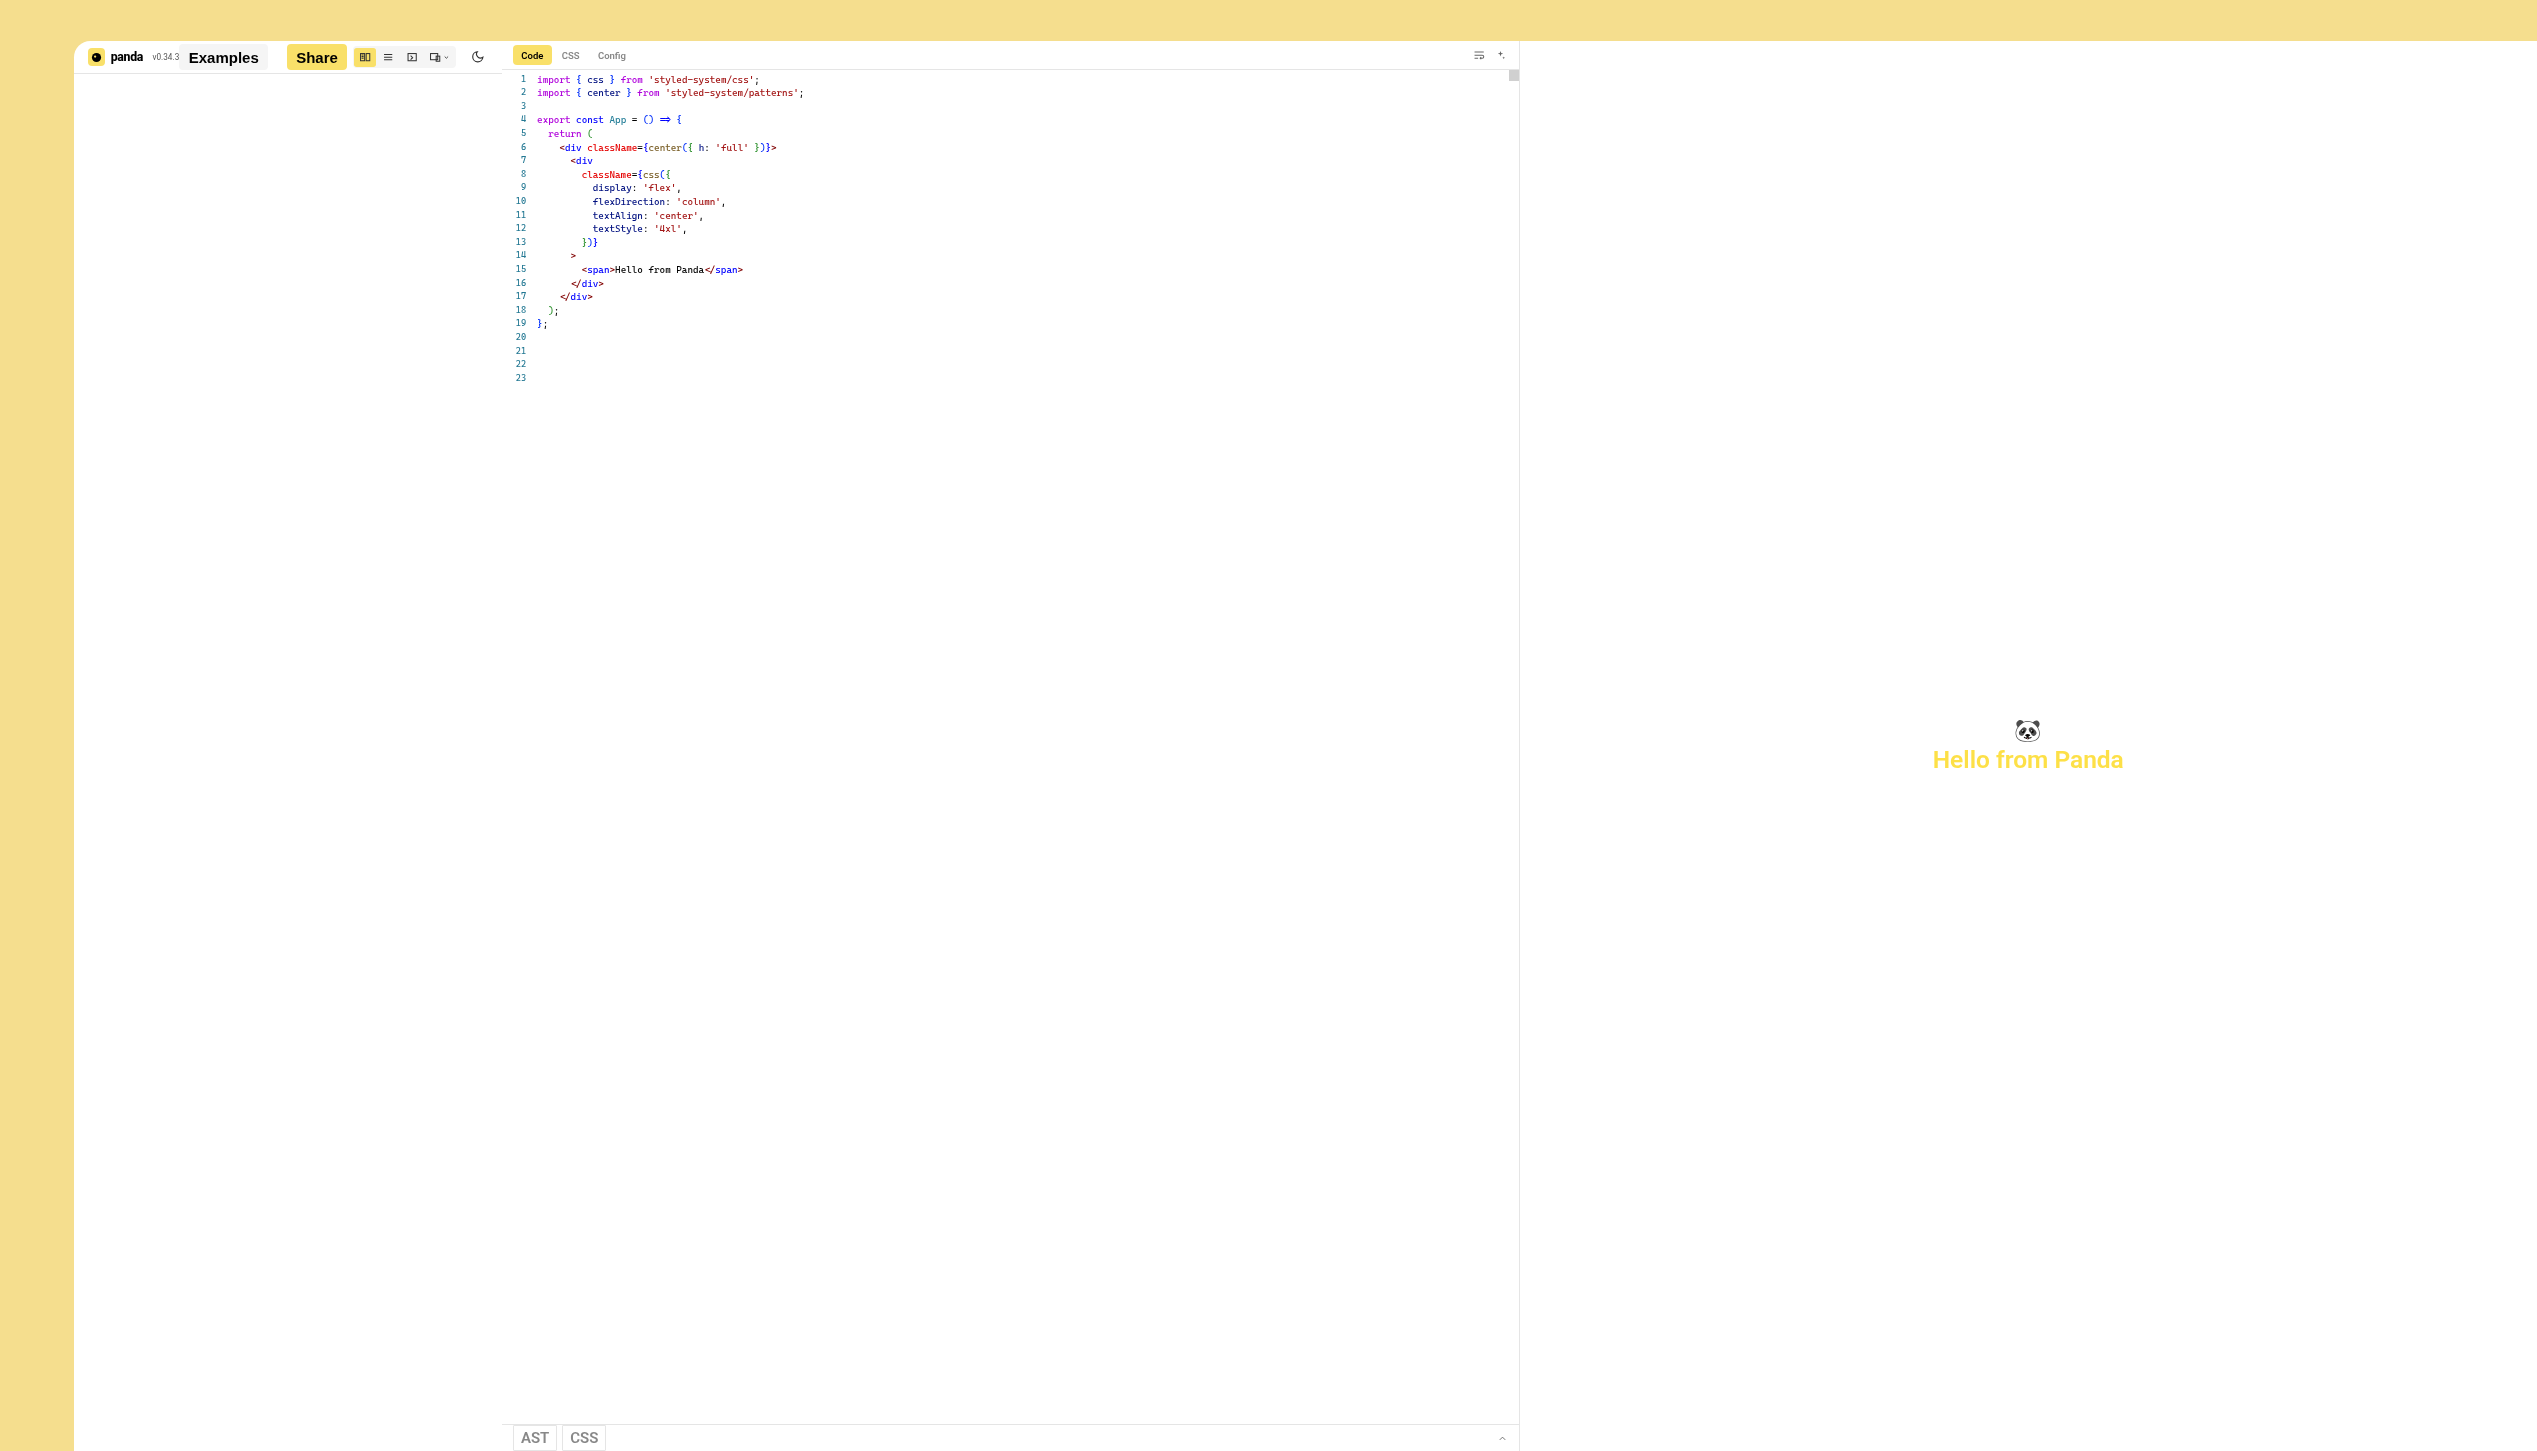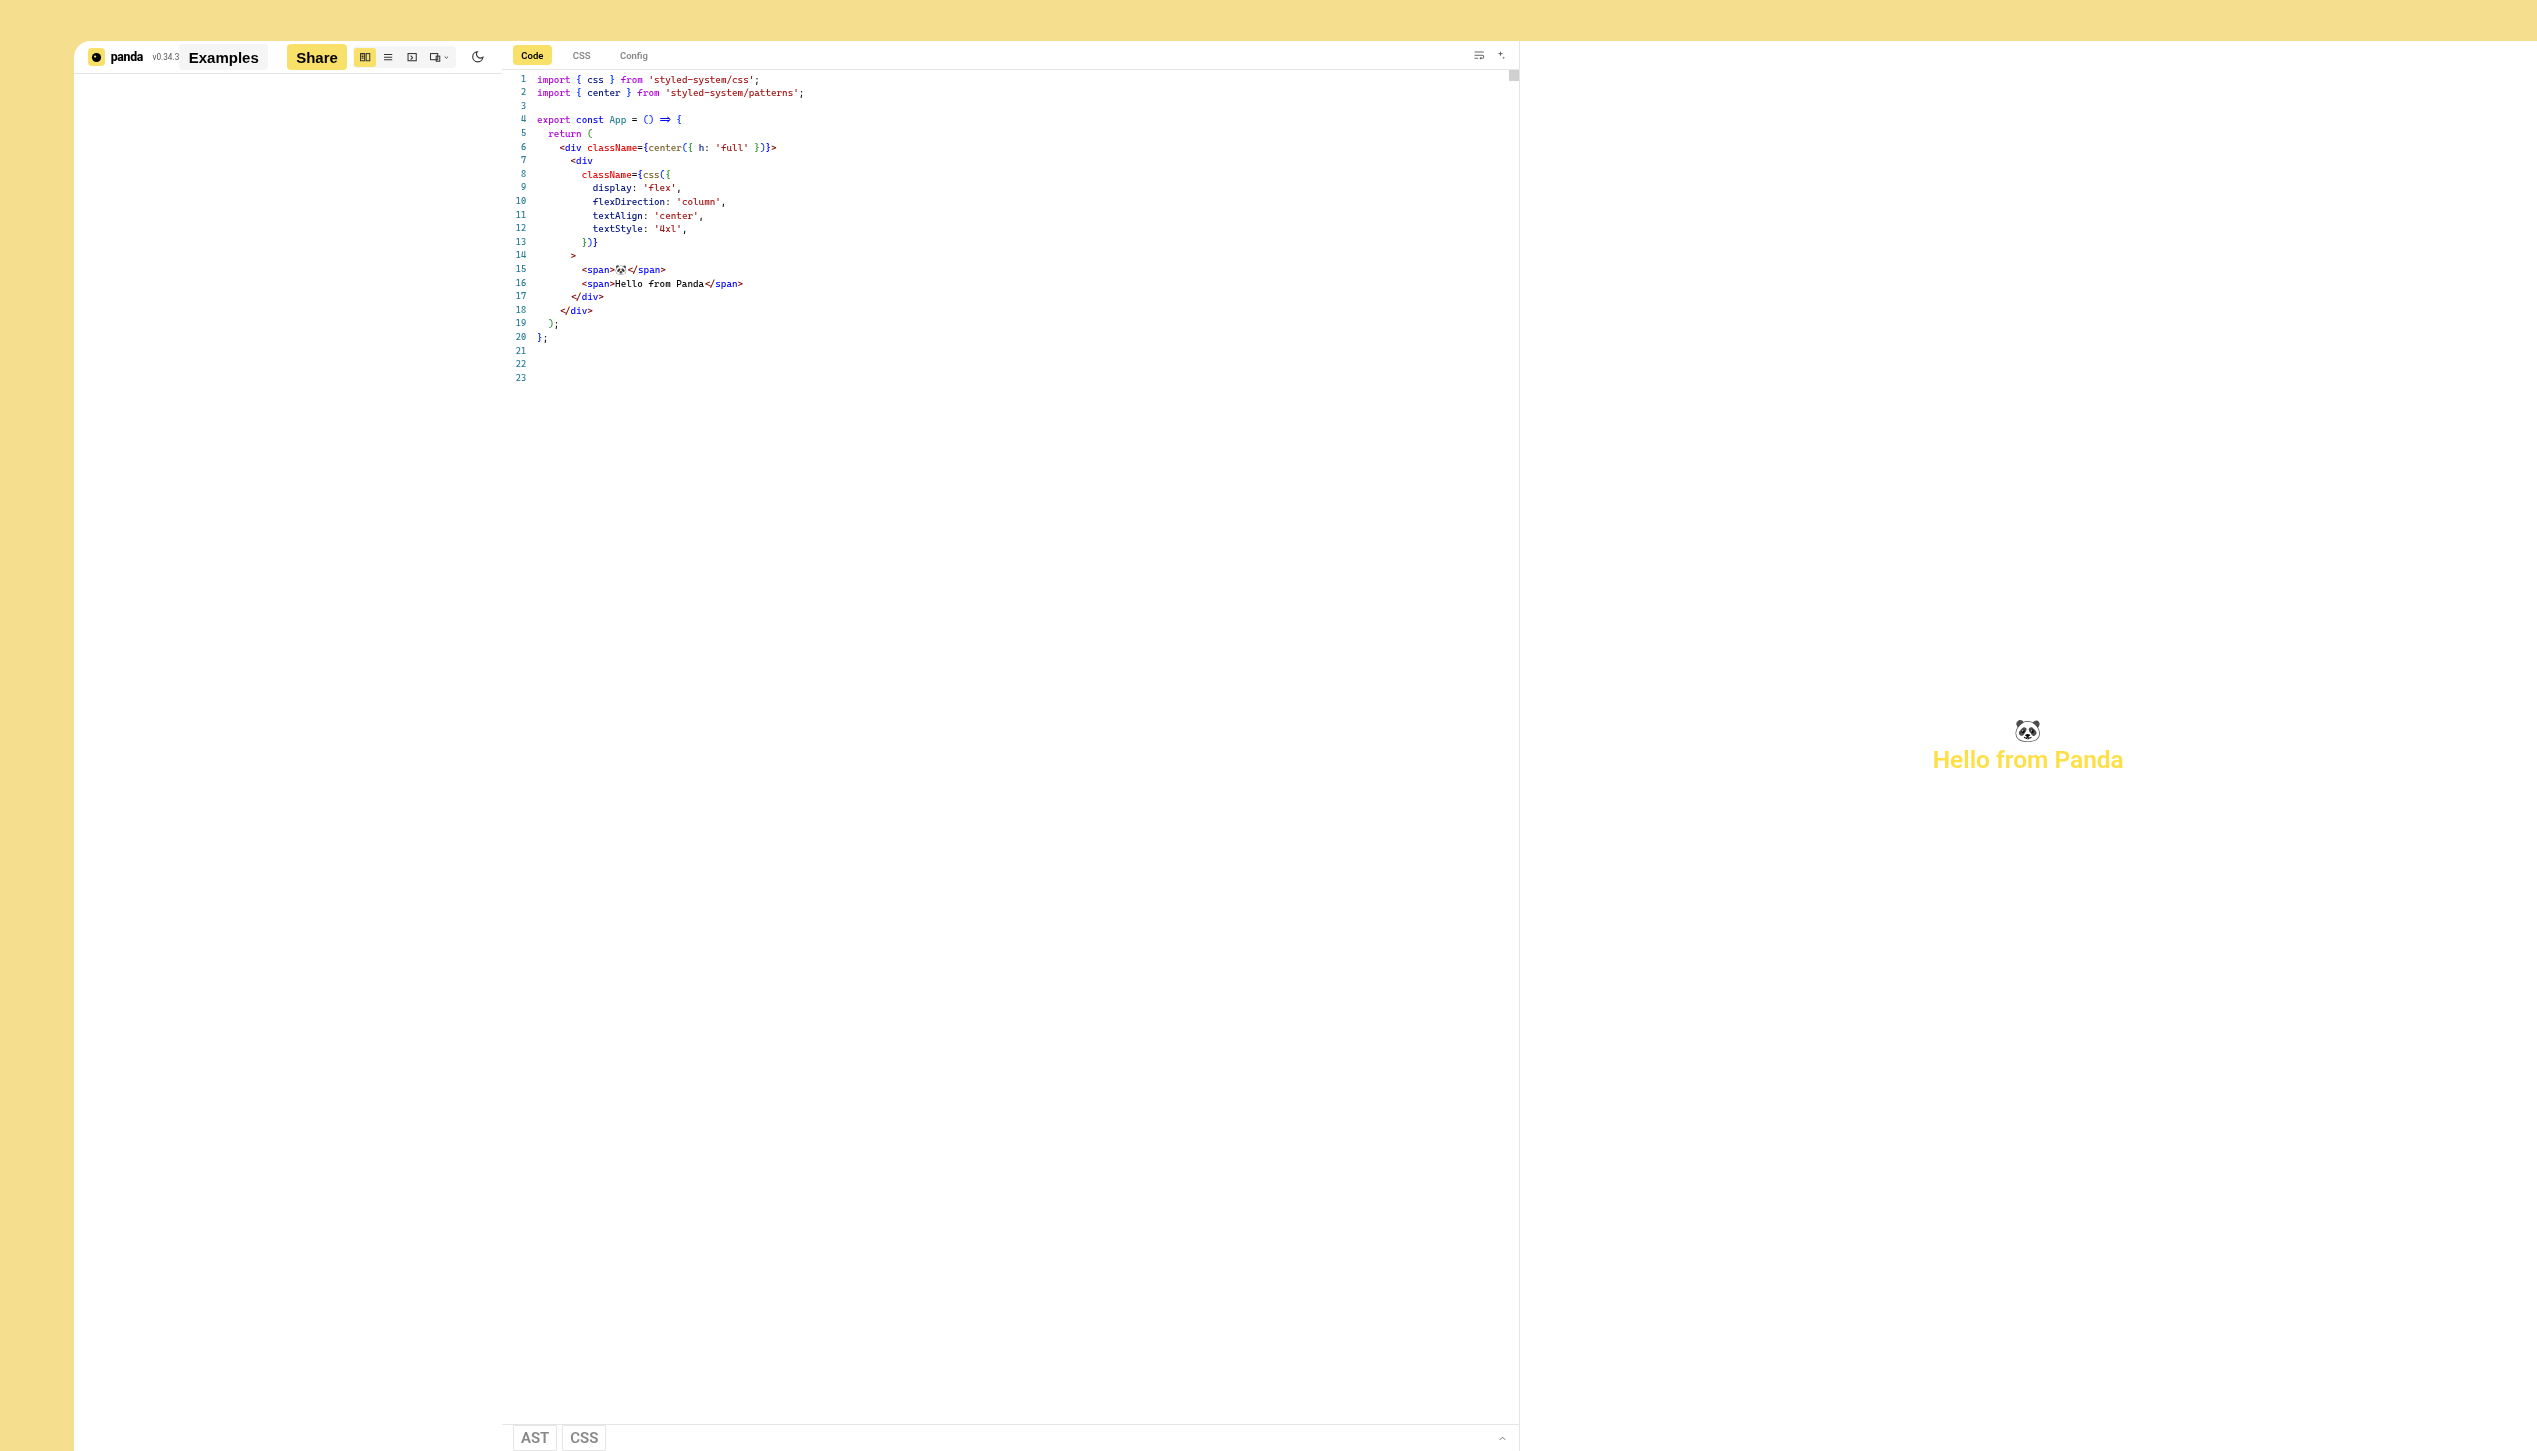--- a/index.html
+++ b/index.html
@@ -150,21 +150,21 @@
       display: flex;
       align-items: center;
       justify-content: space-between;
       padding: 5.4px 11px;
       border-bottom: 0.7px solid #e5e5e5;
       height: 29px;
     }
     
     .tabs-left {
       display: flex;
-      gap: 13px;
+      gap: 2px;
       align-items: center;
     }
     
     .tab {
       padding: 4.1px 8.2px;
       border-radius: 4.1px;
       font-size: 9.5px;
       font-weight: 600;
       cursor: pointer;
       color: #888;
@@ -432,21 +432,20 @@
           <div class="code-line">  <span class="tok-keyword2">return</span> <span class="tok-brace2">(</span></div>
           <div class="code-line">    <span class="tok-tag">&lt;</span><span class="tok-keyword">div</span> <span class="tok-attr2">className</span><span class="tok-punc">=</span><span class="tok-keyword">{</span><span class="tok-function">center</span><span class="tok-brace">(</span><span class="tok-brace2">{</span><span class="tok-attr"> h</span><span class="tok-punc">:</span> <span class="tok-string">'full'</span> <span class="tok-brace2">}</span><span class="tok-brace">)</span><span class="tok-keyword">}</span><span class="tok-tag">&gt;</span></div>
           <div class="code-line">      <span class="tok-tag">&lt;</span><span class="tok-keyword">div</span></div>
           <div class="code-line">        <span class="tok-attr2">className</span><span class="tok-punc">=</span><span class="tok-keyword">{</span><span class="tok-function">css</span><span class="tok-brace">(</span><span class="tok-brace2">{</span></div>
           <div class="code-line">          <span class="tok-attr">display</span><span class="tok-punc">:</span> <span class="tok-string">'flex'</span><span class="tok-punc">,</span></div>
           <div class="code-line">          <span class="tok-attr">flexDirection</span><span class="tok-punc">:</span> <span class="tok-string">'column'</span><span class="tok-punc">,</span></div>
           <div class="code-line">          <span class="tok-attr">textAlign</span><span class="tok-punc">:</span> <span class="tok-string">'center'</span><span class="tok-punc">,</span></div>
           <div class="code-line">          <span class="tok-attr">textStyle</span><span class="tok-punc">:</span> <span class="tok-string">'4xl'</span><span class="tok-punc">,</span></div>
           <div class="code-line">        <span class="tok-brace2">}</span><span class="tok-brace">)</span><span class="tok-keyword">}</span></div>
           <div class="code-line">      <span class="tok-tag">&gt;</span></div>
-          <div class="code-line">        <span class="tok-tag">&lt;</span><span class="tok-keyword">span</span><span class="tok-tag">&gt;</span><span class="tok-text">🐼</span><span class="tok-tag">&lt;/</span><span class="tok-keyword">span</span><span class="tok-tag">&gt;</span></div>
           <div class="code-line">        <span class="tok-tag">&lt;</span><span class="tok-keyword">span</span><span class="tok-tag">&gt;</span><span class="tok-text">Hello from Panda</span><span class="tok-tag">&lt;/</span><span class="tok-keyword">span</span><span class="tok-tag">&gt;</span></div>
           <div class="code-line">      <span class="tok-tag">&lt;/</span><span class="tok-keyword">div</span><span class="tok-tag">&gt;</span></div>
           <div class="code-line">    <span class="tok-tag">&lt;/</span><span class="tok-keyword">div</span><span class="tok-tag">&gt;</span></div>
           <div class="code-line">  <span class="tok-brace2">)</span><span class="tok-punc">;</span></div>
           <div class="code-line"><span class="tok-brace">}</span><span class="tok-punc">;</span></div>
           <div class="code-line"></div>
         </div>
       </div>
 
       <div class="bottom-bar">

